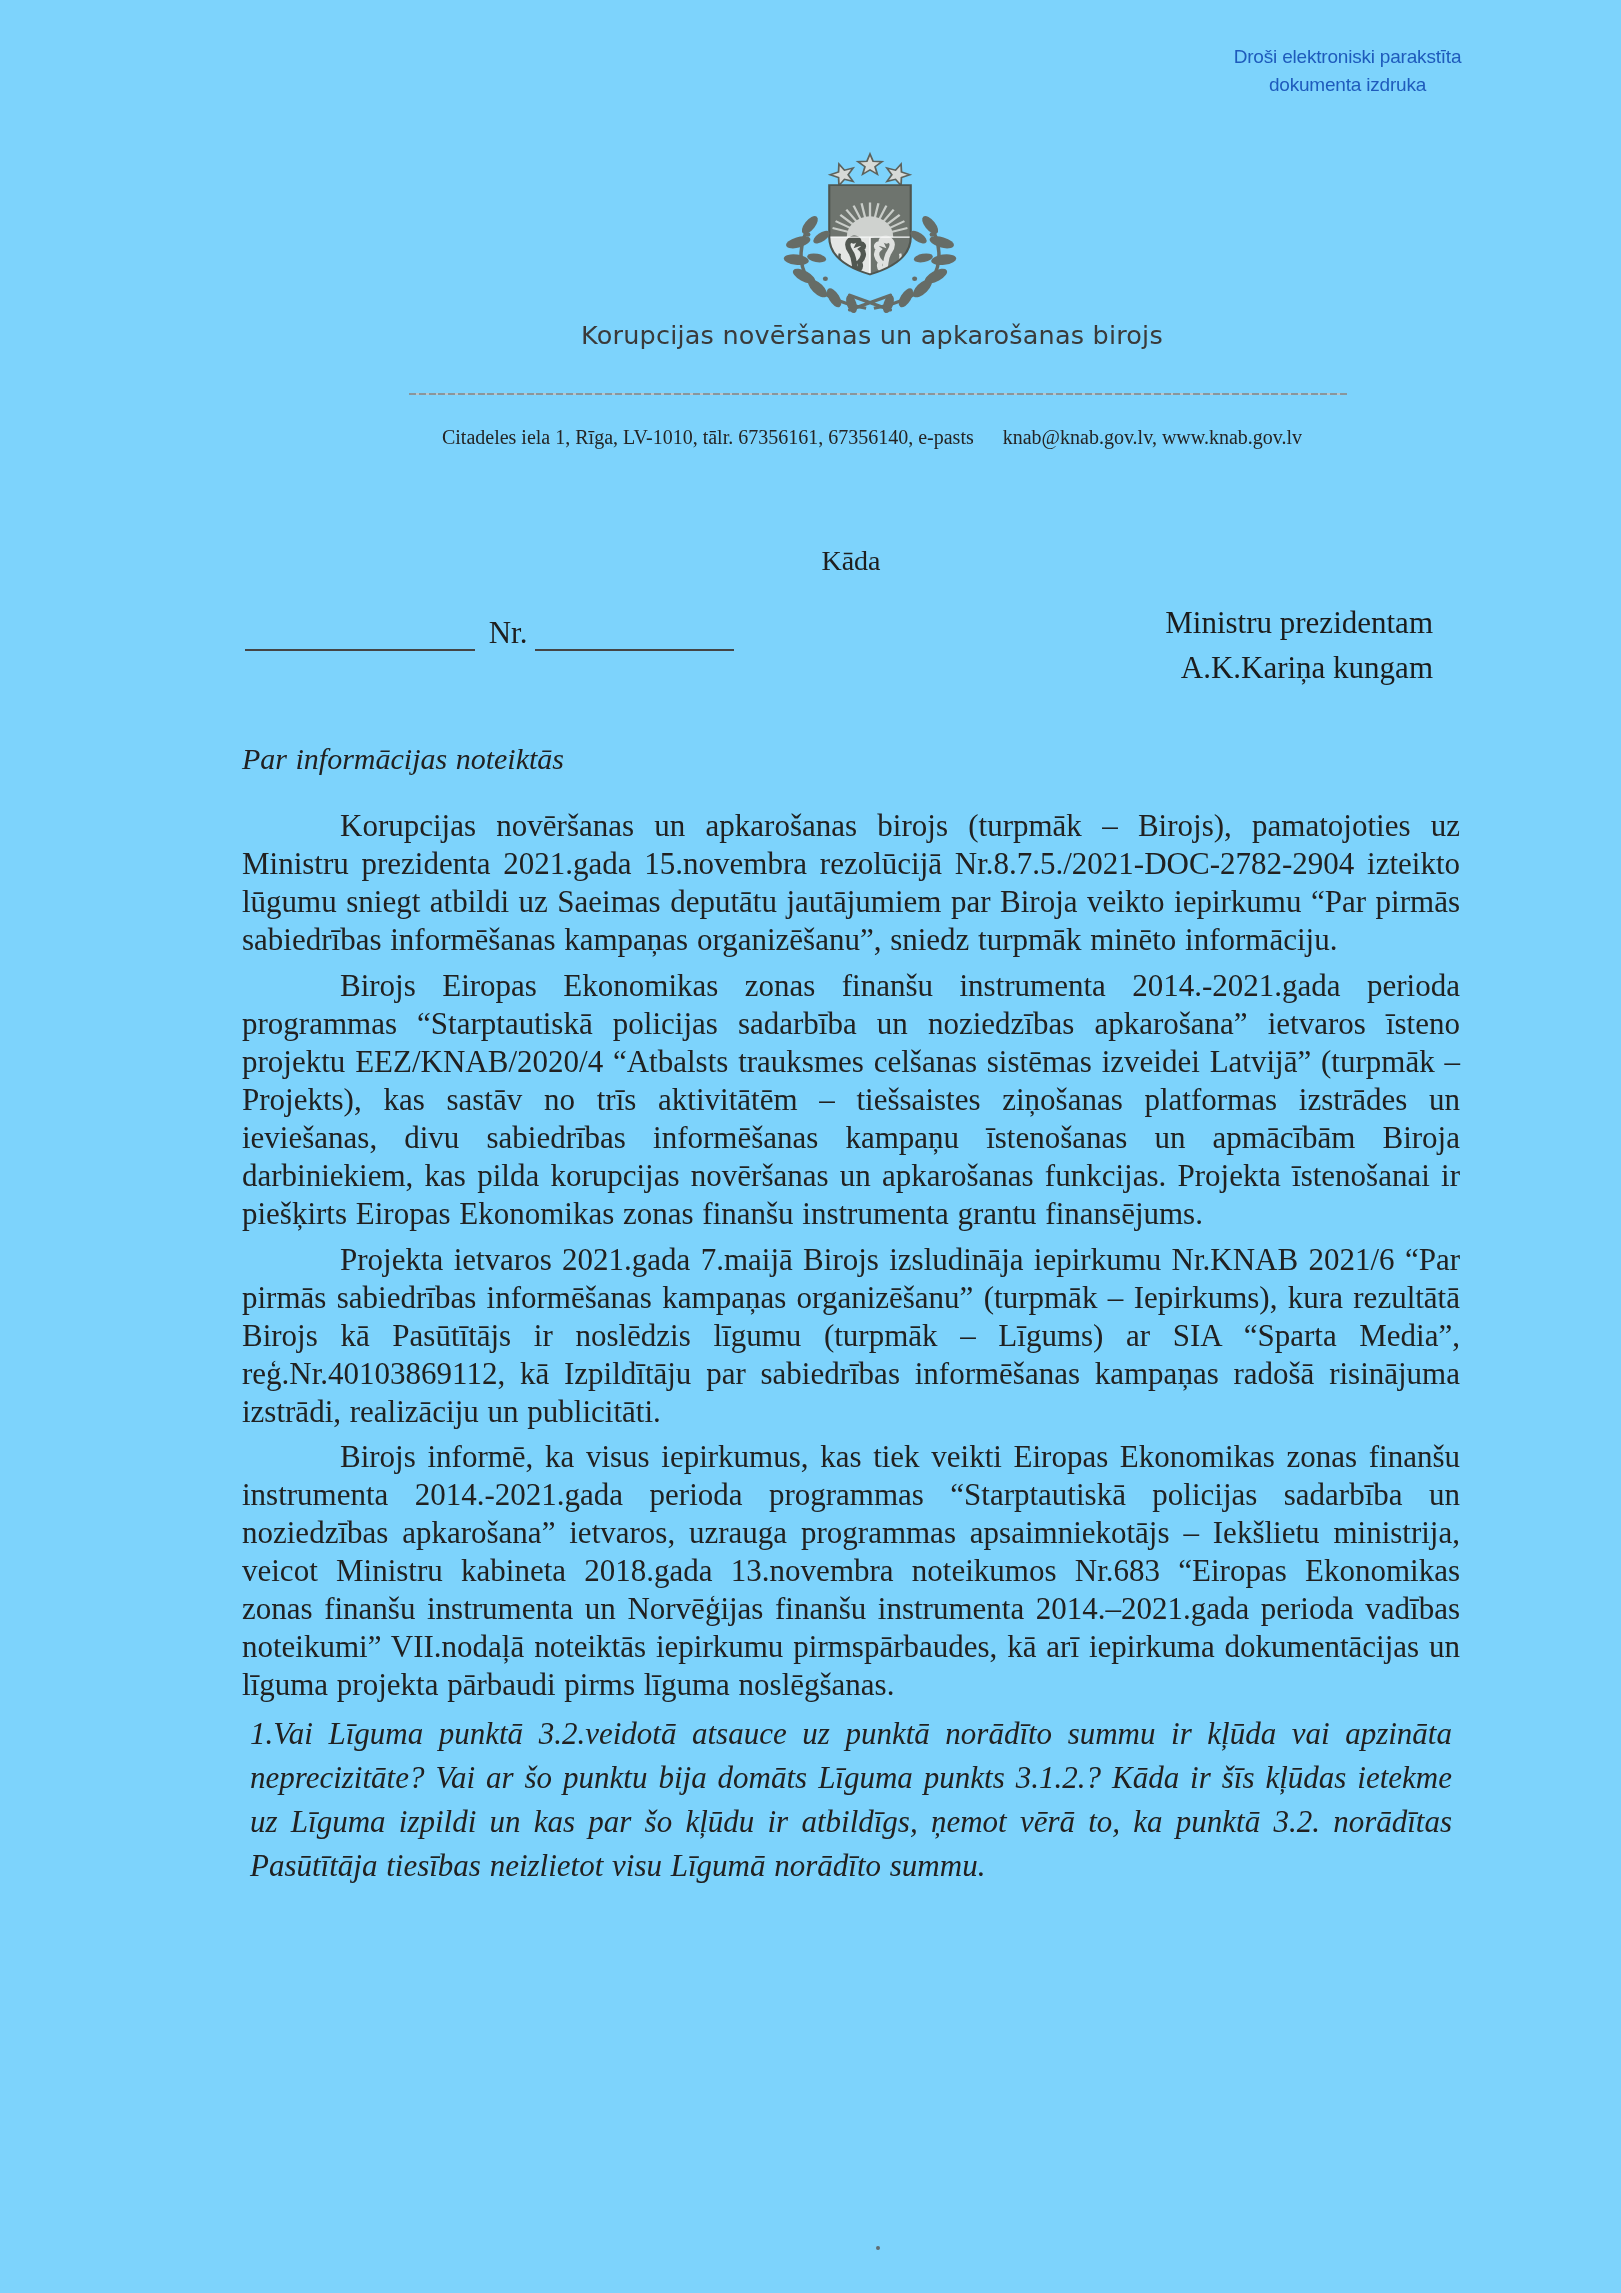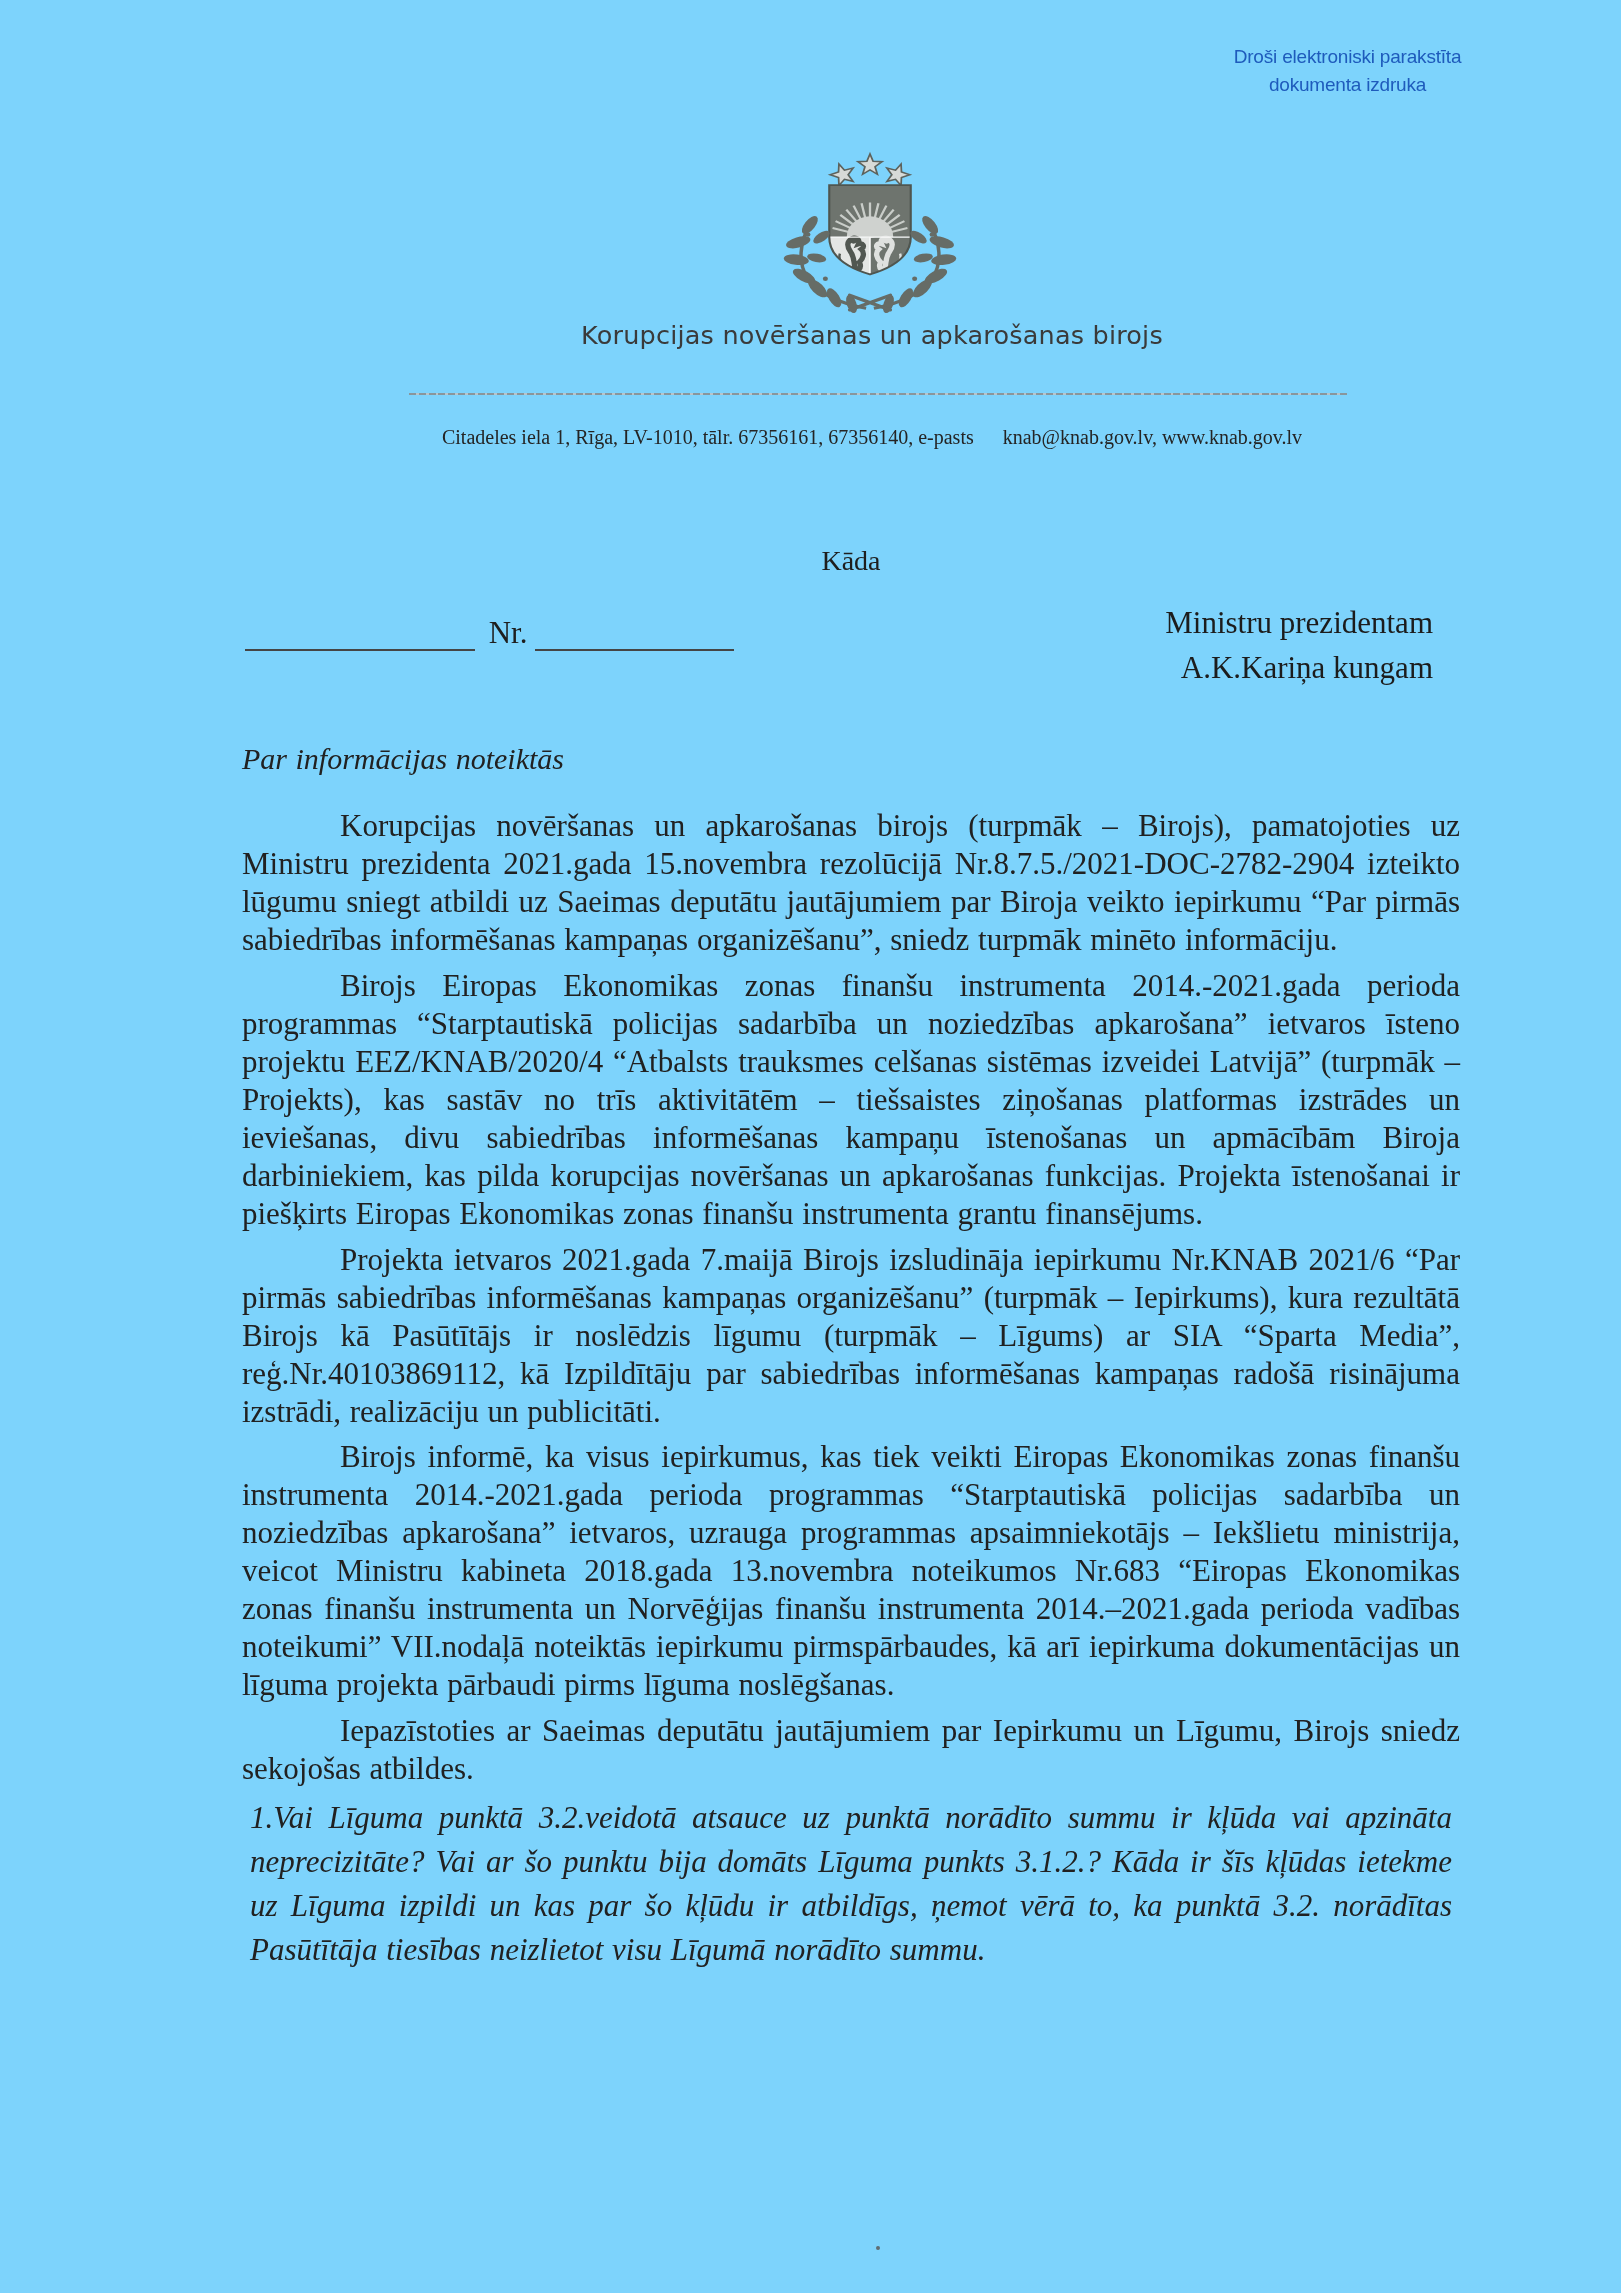--- a/index.html
+++ b/index.html
@@ -160,20 +160,19 @@
     <div>Ministru prezidentam</div>
     <div>A.K.Kariņa kungam</div>
   </div>
 
   <div class="body-text">
     <p class="subject">Par informācijas noteiktās</p>
     <p>Korupcijas novēršanas un apkarošanas birojs (turpmāk – Birojs), pamatojoties uz Ministru prezidenta 2021.gada 15.novembra rezolūcijā Nr.8.7.5./2021-DOC-2782-2904 izteikto lūgumu sniegt atbildi uz Saeimas deputātu jautājumiem par Biroja veikto iepirkumu “Par pirmās sabiedrības informēšanas kampaņas organizēšanu”, sniedz turpmāk minēto informāciju.</p>
     <p>Birojs Eiropas Ekonomikas zonas finanšu instrumenta 2014.-2021.gada perioda programmas “Starptautiskā policijas sadarbība un noziedzības apkarošana” ietvaros īsteno projektu EEZ/KNAB/2020/4 “Atbalsts trauksmes celšanas sistēmas izveidei Latvijā” (turpmāk – Projekts), kas sastāv no trīs aktivitātēm – tiešsaistes ziņošanas platformas izstrādes un ieviešanas, divu sabiedrības informēšanas kampaņu īstenošanas un apmācībām Biroja darbiniekiem, kas pilda korupcijas novēršanas un apkarošanas funkcijas. Projekta īstenošanai ir piešķirts Eiropas Ekonomikas zonas finanšu instrumenta grantu finansējums.</p>
     <p>Projekta ietvaros 2021.gada 7.maijā Birojs izsludināja iepirkumu Nr.KNAB 2021/6 “Par pirmās sabiedrības informēšanas kampaņas organizēšanu” (turpmāk – Iepirkums), kura rezultātā Birojs kā Pasūtītājs ir noslēdzis līgumu (turpmāk – Līgums) ar SIA “Sparta Media”, reģ.Nr.40103869112, kā Izpildītāju par sabiedrības informēšanas kampaņas radošā risinājuma izstrādi, realizāciju un publicitāti.</p>
     <p>Birojs informē, ka visus iepirkumus, kas tiek veikti Eiropas Ekonomikas zonas finanšu instrumenta 2014.-2021.gada perioda programmas “Starptautiskā policijas sadarbība un noziedzības apkarošana” ietvaros, uzrauga programmas apsaimniekotājs – Iekšlietu ministrija, veicot Ministru kabineta 2018.gada 13.novembra noteikumos Nr.683 “Eiropas Ekonomikas zonas finanšu instrumenta un Norvēģijas finanšu instrumenta 2014.–2021.gada perioda vadības noteikumi” VII.nodaļā noteiktās iepirkumu pirmspārbaudes, kā arī iepirkuma dokumentācijas un līguma projekta pārbaudi pirms līguma noslēgšanas.</p>
-    <p>Iepazīstoties ar Saeimas deputātu jautājumiem par Iepirkumu un Līgumu, Birojs sniedz sekojošas atbildes.</p>
     <p class="question">1.Vai Līguma punktā 3.2.veidotā atsauce uz punktā norādīto summu ir kļūda vai apzināta neprecizitāte? Vai ar šo punktu bija domāts Līguma punkts 3.1.2.? Kāda ir šīs kļūdas ietekme uz Līguma izpildi un kas par šo kļūdu ir atbildīgs, ņemot vērā to, ka punktā 3.2. norādītas Pasūtītāja tiesības neizlietot visu Līgumā norādīto summu.</p>
   </div>
 
   <div class="artifact-dot"></div>
 
 </div>
 
 
 </body></html>

